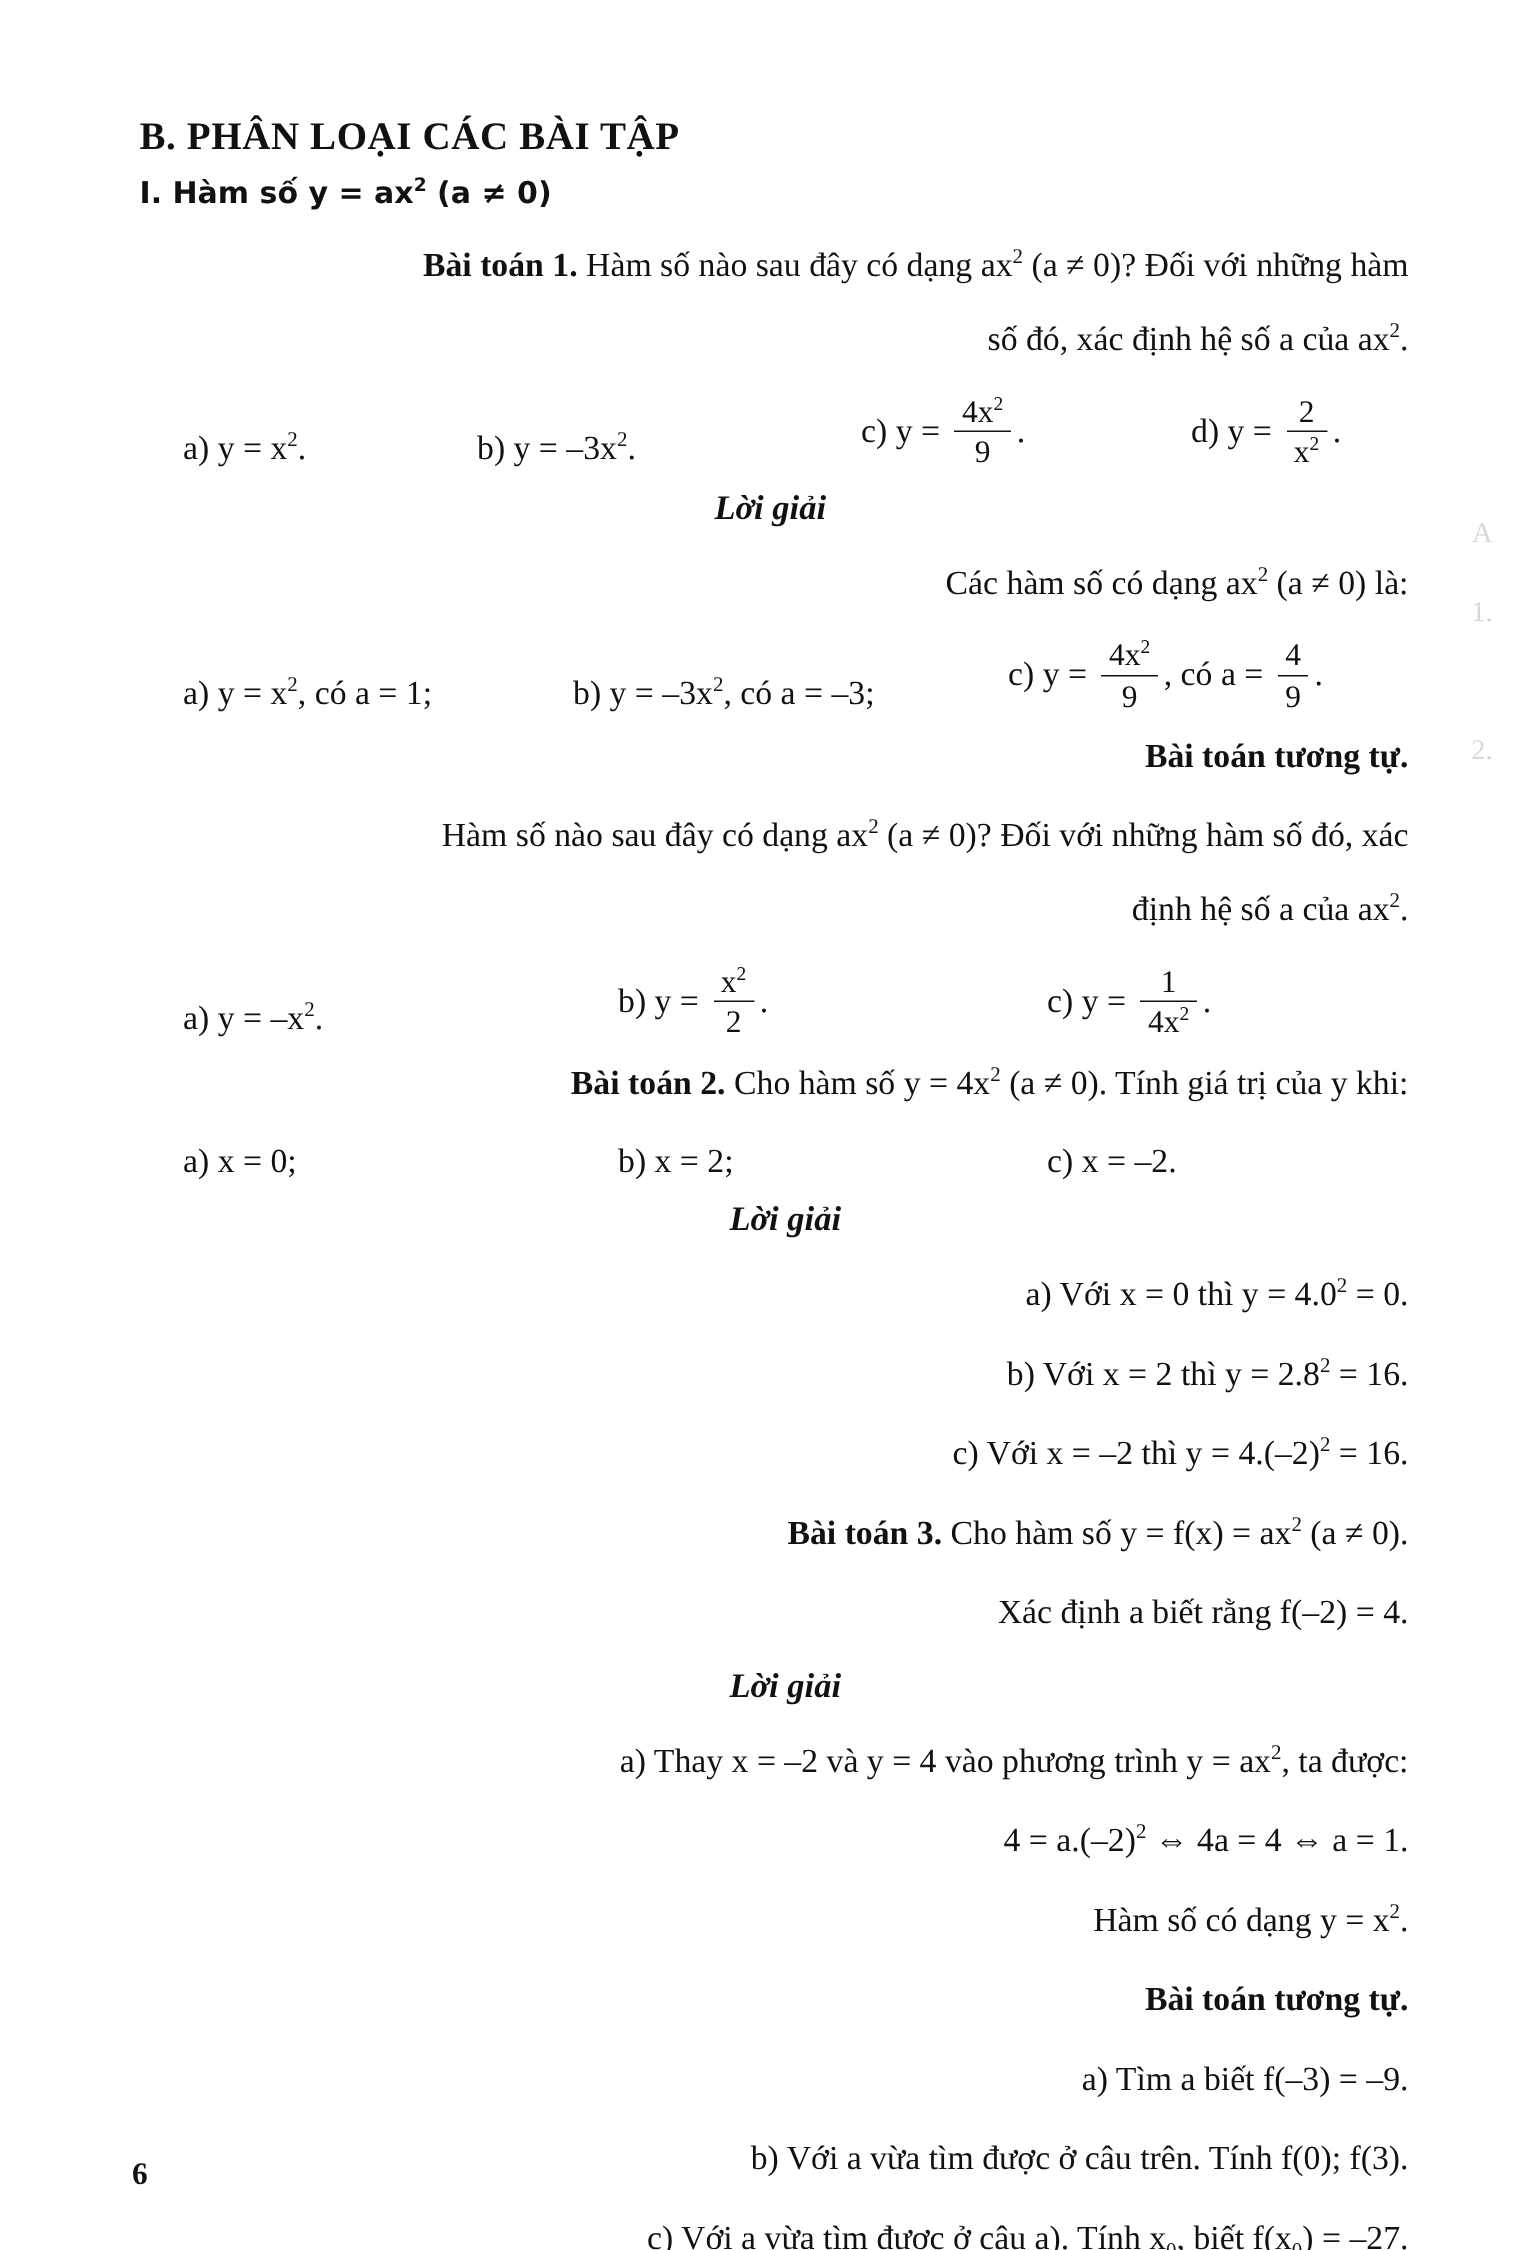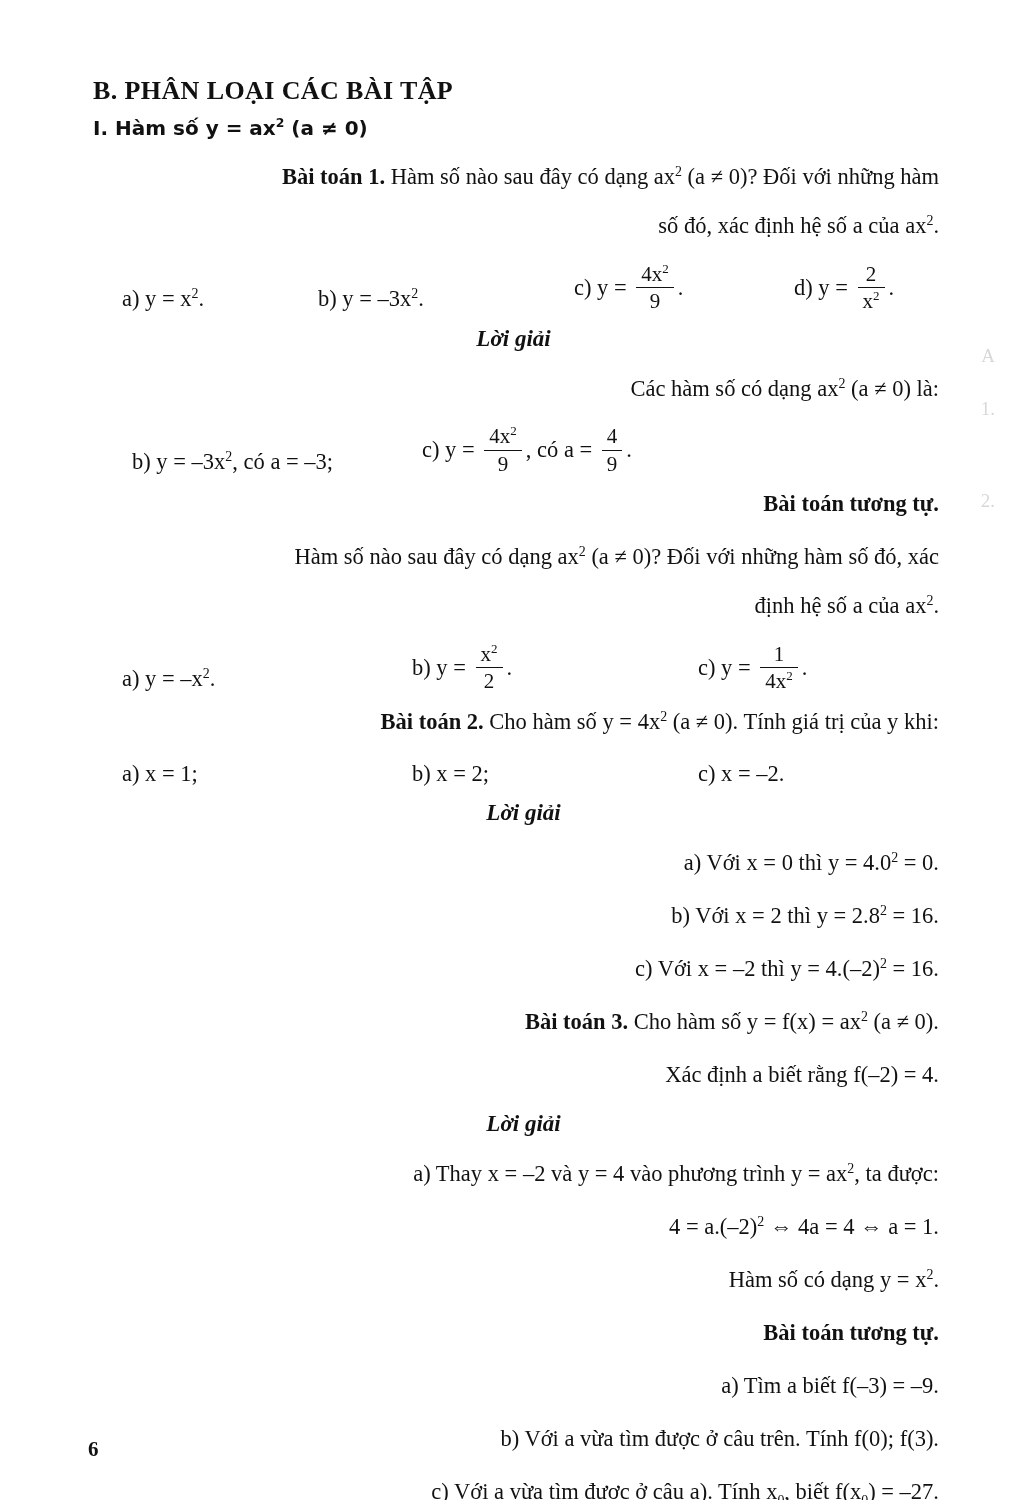--- a/index.html
+++ b/index.html
@@ -162,20 +162,23 @@
   </div>
 
   <div class="loigiai">Lời giải</div>
 
   <div class="para indent1">
     <span>Các hàm số có dạng ax</span><sup>2</sup>
     <span>(a ≠ 0) là:</span>
   </div>
 
   <div class="choices" style="margin-left:34px;">
+    <span style="width:250px;">
+      <span>a) y = x</span><sup>2</sup><span>, có a = 1;</span>
+    </span>
     <span style="width:290px;margin-left:10px;">
       <span>b) y = –3x</span><sup>2</sup><span>, có a = –3;</span>
     </span>
     <span>
       <span>c) y =</span>
       <span class="frac">
         <span class="num"><span>4x</span><sup>2</sup></span>
         <span class="den">9</span>
       </span><span>, có a =</span>
       <span class="frac">
@@ -215,21 +218,21 @@
     </span>
   </div>
 
   <div class="para indent-hang" style="margin-top:8px;">
     <span class="bold">Bài toán 2.</span>
     <span>Cho hàm số y = 4x</span><sup>2</sup>
     <span>(a ≠ 0). Tính giá trị của y khi:</span>
   </div>
 
   <div class="choices" style="margin-left:34px; margin-top:6px;">
-    <span style="width:290px;">a) x = 1;</span>
+    <span style="width:290px;">a) x = 0;</span>
     <span style="width:286px;">b) x = 2;</span>
     <span>c) x = –2.</span>
   </div>
 
   <div class="loigiai shift">Lời giải</div>
 
   <div class="para indent1">
     <span>a) Với x = 0 thì y = 4.0</span><sup>2</sup>
     <span>= 0.</span>
   </div>

